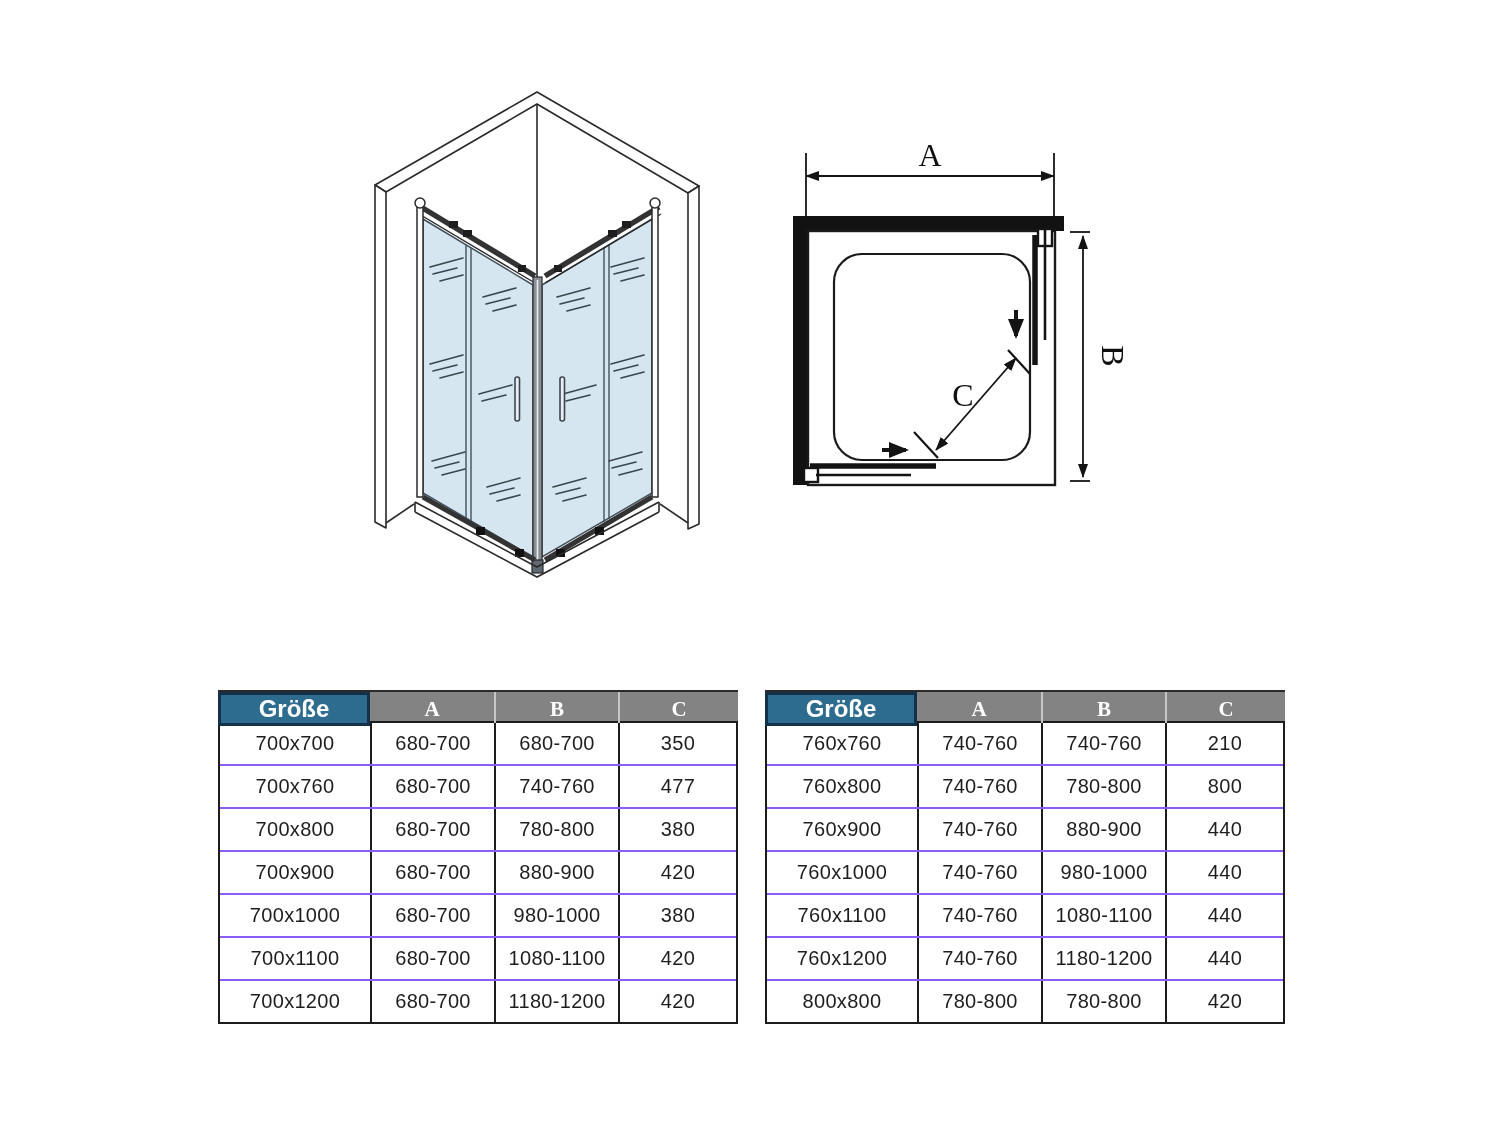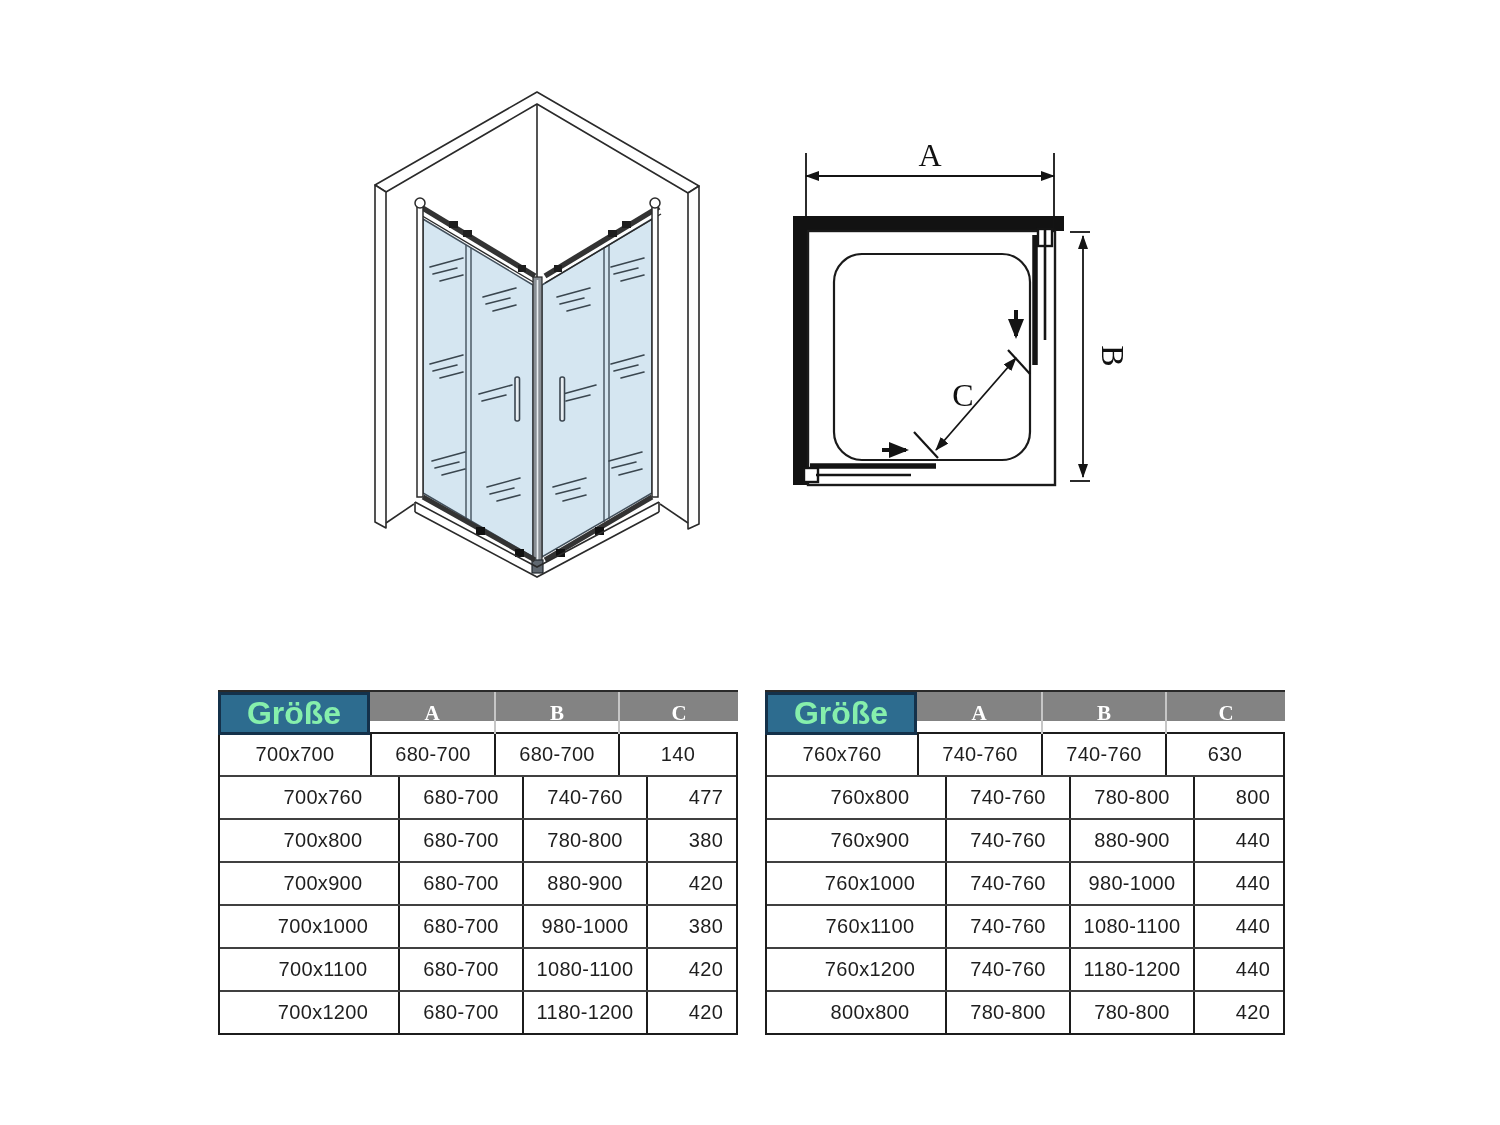--- a/index.html
+++ b/index.html
@@ -8,29 +8,29 @@
   svg{display:block;}
   #iso-svg{position:absolute;left:355px;top:80px;}
   #plan-svg{position:absolute;left:778px;top:128px;}
 
   
   .size-table{position:absolute;width:520px;top:690px;}
   #table-left{left:218px;}
   #table-right{left:765px;}
   .thead{display:grid;grid-template-columns:152px 124px 124px 120px;height:31px;
          background:#838383;border-top:2px solid #2a2a2a;box-sizing:border-box;}
-  .hsize{background:#2d6c8f;border:3px solid #14314a;box-sizing:border-box;color:#86efac;
-         font-weight:bold;font-size:32px;display:flex;align-items:center;justify-content:center;
+  .hsize{background:#2d6c8f;border:3px solid #14314a;box-sizing:border-box;color:#ffffff;
+         font-weight:bold;font-size:24px;display:flex;align-items:center;justify-content:center;
          font-family:"Liberation Sans", sans-serif;}
   .hcol{color:#fff;font-family:"Liberation Serif", serif;font-weight:bold;font-size:21px;
         display:flex;align-items:center;justify-content:center;border-left:2px solid #c6c6c6;box-sizing:border-box;}
   .hcol.first{border-left:none;}
-  .tbody{margin-top:11px;border:2px solid #1c1c1c;background:#fff;}
+  .tbody{border:2px solid #1c1c1c;background:#fff;}
   .trow{display:grid;grid-template-columns:150px 124px 124px 118px;height:41px;}
-  .trow + .trow{border-top:2px solid #404040;padding-left:28px;}
+  .trow + .trow{border-top:2px solid #8b5cf6;}
   .tcell{display:flex;align-items:center;justify-content:center;font-size:20px;color:#1e1e1e;
          border-left:2px solid #1c1c1c;box-sizing:border-box;letter-spacing:.3px;}
   .tcell.c0{border-left:none;}
 
   .dim-label{font-family:"Liberation Serif", serif;font-size:32px;fill:#111;}
 </style>
 </head>
 <body>
 
 <div id="canvas">
@@ -240,21 +240,21 @@
       <div class="hsize">Größe</div>
       <div class="hcol first">A</div>
       <div class="hcol">B</div>
       <div class="hcol">C</div>
     </div>
     <div class="tbody">
         <div class="trow">
           <div class="tcell c0">700x700</div>
           <div class="tcell c1">680-700</div>
           <div class="tcell c2">680-700</div>
-          <div class="tcell c3">140</div>
+          <div class="tcell c3">350</div>
         </div>
         <div class="trow">
           <div class="tcell c0">700x760</div>
           <div class="tcell c1">680-700</div>
           <div class="tcell c2">740-760</div>
           <div class="tcell c3">477</div>
         </div>
         <div class="trow">
           <div class="tcell c0">700x800</div>
           <div class="tcell c1">680-700</div>
@@ -293,21 +293,21 @@
       <div class="hsize">Größe</div>
       <div class="hcol first">A</div>
       <div class="hcol">B</div>
       <div class="hcol">C</div>
     </div>
     <div class="tbody">
         <div class="trow">
           <div class="tcell c0">760x760</div>
           <div class="tcell c1">740-760</div>
           <div class="tcell c2">740-760</div>
-          <div class="tcell c3">630</div>
+          <div class="tcell c3">210</div>
         </div>
         <div class="trow">
           <div class="tcell c0">760x800</div>
           <div class="tcell c1">740-760</div>
           <div class="tcell c2">780-800</div>
           <div class="tcell c3">800</div>
         </div>
         <div class="trow">
           <div class="tcell c0">760x900</div>
           <div class="tcell c1">740-760</div>

